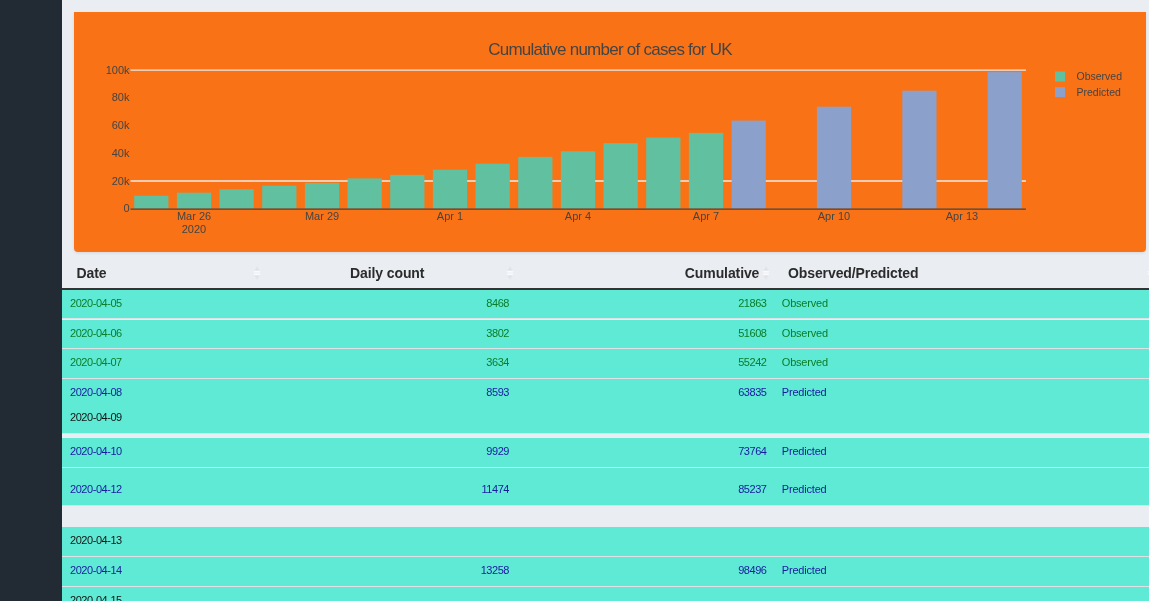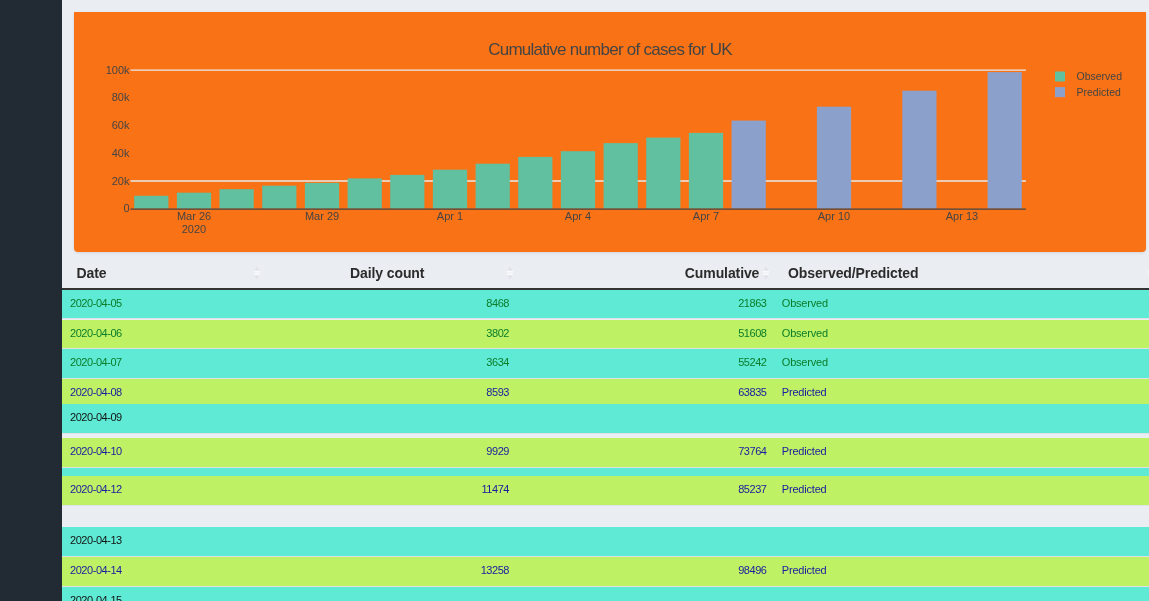--- a/index.html
+++ b/index.html
@@ -1,21 +1,21 @@
 <!DOCTYPE html>
 <html><head>
 <meta charset="utf-8">
 <style>
   html,body{margin:0;padding:0;}
   body{width:1149px;height:601px;overflow:hidden;background:#eaeef3;font-family:"Liberation Sans",sans-serif;position:relative;}
   .sidebar{position:absolute;left:0;top:0;width:62px;height:601px;background:#222b34;}
   .card{position:absolute;left:74px;top:12px;width:1072px;height:240px;background:#f97316;border-radius:0 0 4px 4px;box-shadow:0 1px 3px rgba(0,0,0,0.10);}
   .hdrline{position:absolute;left:62px;top:287.8px;width:1087px;height:2.2px;background:#333;}
   .th{position:absolute;top:258px;height:30px;line-height:30px;font-size:14px;font-weight:bold;color:#2b2b2b;letter-spacing:-0.1px;}
-  .row{position:absolute;left:62px;width:1087px;height:29.7px;font-size:11px;letter-spacing:-0.45px;background:#bef264;box-sizing:border-box;}
+  .row{position:absolute;left:62px;width:1087px;height:29.7px;font-size:11px;letter-spacing:-0.45px;background:#5eead4;box-sizing:border-box;}
   .row span{position:absolute;top:0;line-height:27.9px;white-space:nowrap;}
   .row .c1{left:8px;}
   .row .c2{left:247px;width:200px;text-align:right;}
   .row .c3{left:500px;width:204.5px;text-align:right;}
   .row .c4{left:719.8px;letter-spacing:-0.2px;}
   .stripe{background:#5eead4;}
   .row{border-bottom:1px solid #dfe1e4;}
   .g{color:#0b7c2a;}
   .b{color:#1a1aa0;}
   .k{color:#131313;}

